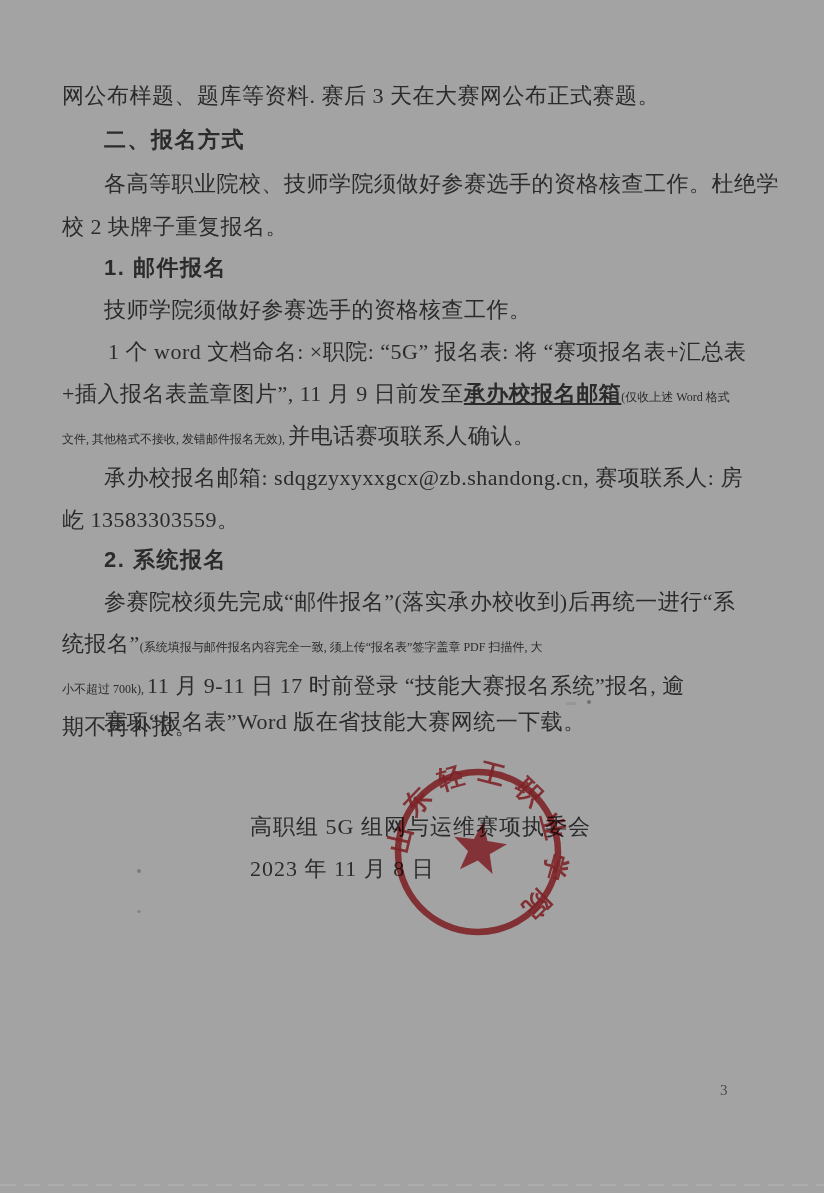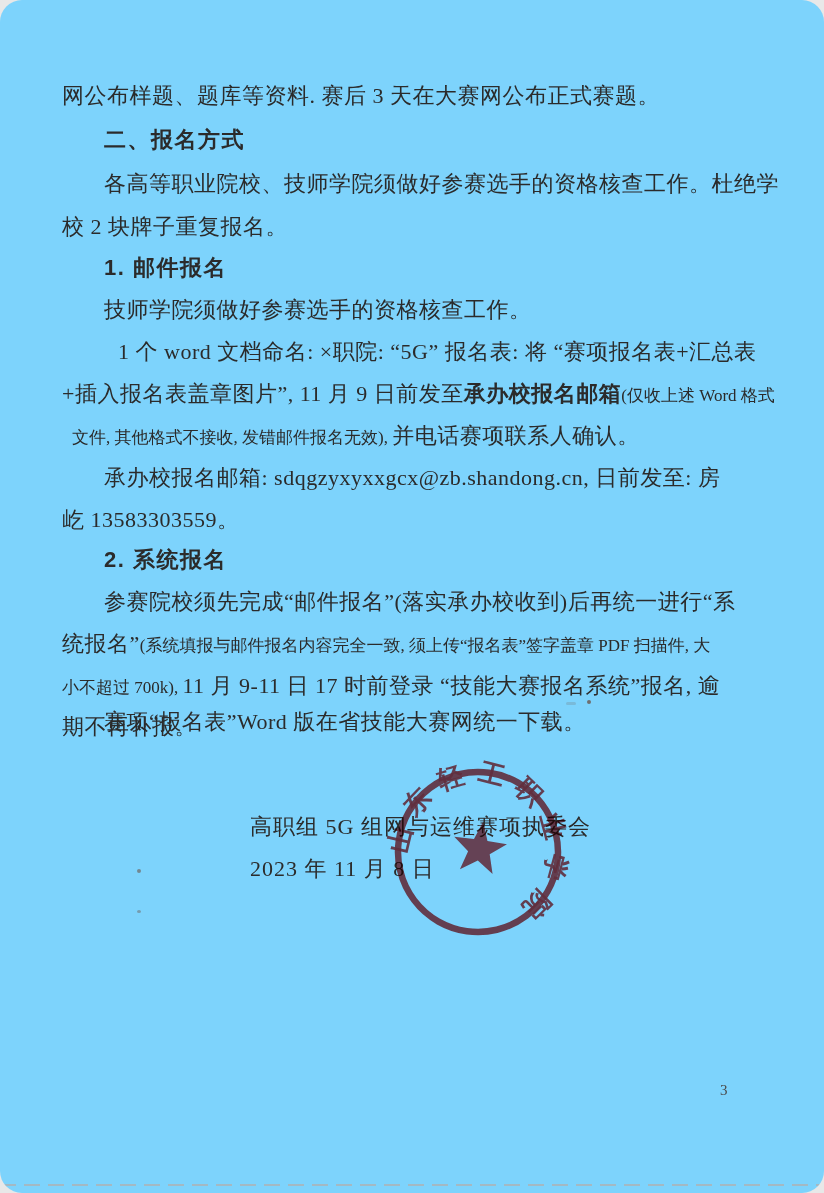--- a/index.html
+++ b/index.html
@@ -1,29 +1,28 @@
 <!DOCTYPE html>
 <html lang="zh"><head>
 <meta charset="utf-8">
 <style>
   html,body{margin:0;padding:0;background:#e8e8e8;}
   .page{
     position:relative;
     width:824px;height:1193px;
     margin:0 auto;
-    background:#7dd3fc;
+    background:#a3a3a3;
     overflow:hidden;
     font-family:"Liberation Serif","DejaVu Serif",serif;
     color:#2b2b2b;
-    border-radius:22px;
   }
   .ln{position:absolute;white-space:nowrap;font-size:22px;letter-spacing:.5px;line-height:28px;}
   .hei{font-family:"Liberation Sans","DejaVu Sans",sans-serif;font-weight:bold;letter-spacing:1.5px;}
-  .b{font-family:"Liberation Sans","DejaVu Sans",sans-serif;font-weight:bold;}
-  .sm{font-size:17px;letter-spacing:0;}
+  .b{font-family:"Liberation Sans","DejaVu Sans",sans-serif;font-weight:bold;text-decoration:underline;}
+  .sm{font-size:12px;letter-spacing:0;}
   .sig-block{position:absolute;left:250px;top:806px;width:480px;text-align:left;}
   .sig-block .sig-line{line-height:42px;font-size:22px;letter-spacing:1px;white-space:nowrap;}
   .page-num{position:absolute;left:720px;top:1082px;font-size:15px;color:#4a4a4a;}
   .stamp{
     position:absolute;left:378px;top:752px;width:200px;height:200px;
     transform:rotate(8deg);
     mix-blend-mode:multiply;
     opacity:.92;
   }
   .speck{position:absolute;border-radius:50%;background:#6f6f6f;}
@@ -46,31 +45,31 @@
 
   <div class="ln hei" style="left:104px;top:126px">二、报名方式</div>
 
   <div class="ln" style="left:104px;top:170px">各高等职业院校、技师学院须做好参赛选手的资格核查工作。杜绝学</div>
   <div class="ln" style="left:62px;top:213px">校 2 块牌子重复报名。</div>
 
   <div class="ln hei" style="left:104px;top:254px">1. 邮件报名</div>
 
   <div class="ln" style="left:104px;top:296px">技师学院须做好参赛选手的资格核查工作。</div>
 
-  <div class="ln" style="left:118px;top:338px">1 个 word 文档命名: ×职院: “5G” 报名表: 将 “赛项报名表+汇总表</div>
+  <div class="ln" style="left:108px;top:338px">1 个 word 文档命名: ×职院: “5G” 报名表: 将 “赛项报名表+汇总表</div>
 
   <div class="ln" style="left:62px;top:380px">
     <span>+插入报名表盖章图片”, 11 月 9 日前发至</span><span class="b">承办校报名邮箱</span><span class="sm">(仅收上述 Word 格式</span>
   </div>
 
-  <div class="ln" style="left:72px;top:422px">
+  <div class="ln" style="left:62px;top:422px">
     <span class="sm">文件, 其他格式不接收, 发错邮件报名无效), </span><span>并电话赛项联系人确认。</span>
   </div>
 
-  <div class="ln" style="left:104px;top:464px">承办校报名邮箱: sdqgzyxyxxgcx@zb.shandong.cn, 日前发至: 房</div>
+  <div class="ln" style="left:104px;top:464px">承办校报名邮箱: sdqgzyxyxxgcx@zb.shandong.cn, 赛项联系人: 房</div>
   <div class="ln" style="left:62px;top:506px">屹 13583303559。</div>
 
   <div class="ln hei" style="left:104px;top:546px">2. 系统报名</div>
 
   <div class="ln" style="left:104px;top:588px">参赛院校须先完成“邮件报名”(落实承办校收到)后再统一进行“系</div>
 
   <div class="ln" style="left:62px;top:630px">
     <span>统报名”</span><span class="sm">(系统填报与邮件报名内容完全一致, 须上传“报名表”签字盖章 PDF 扫描件, 大</span>
   </div>
 

